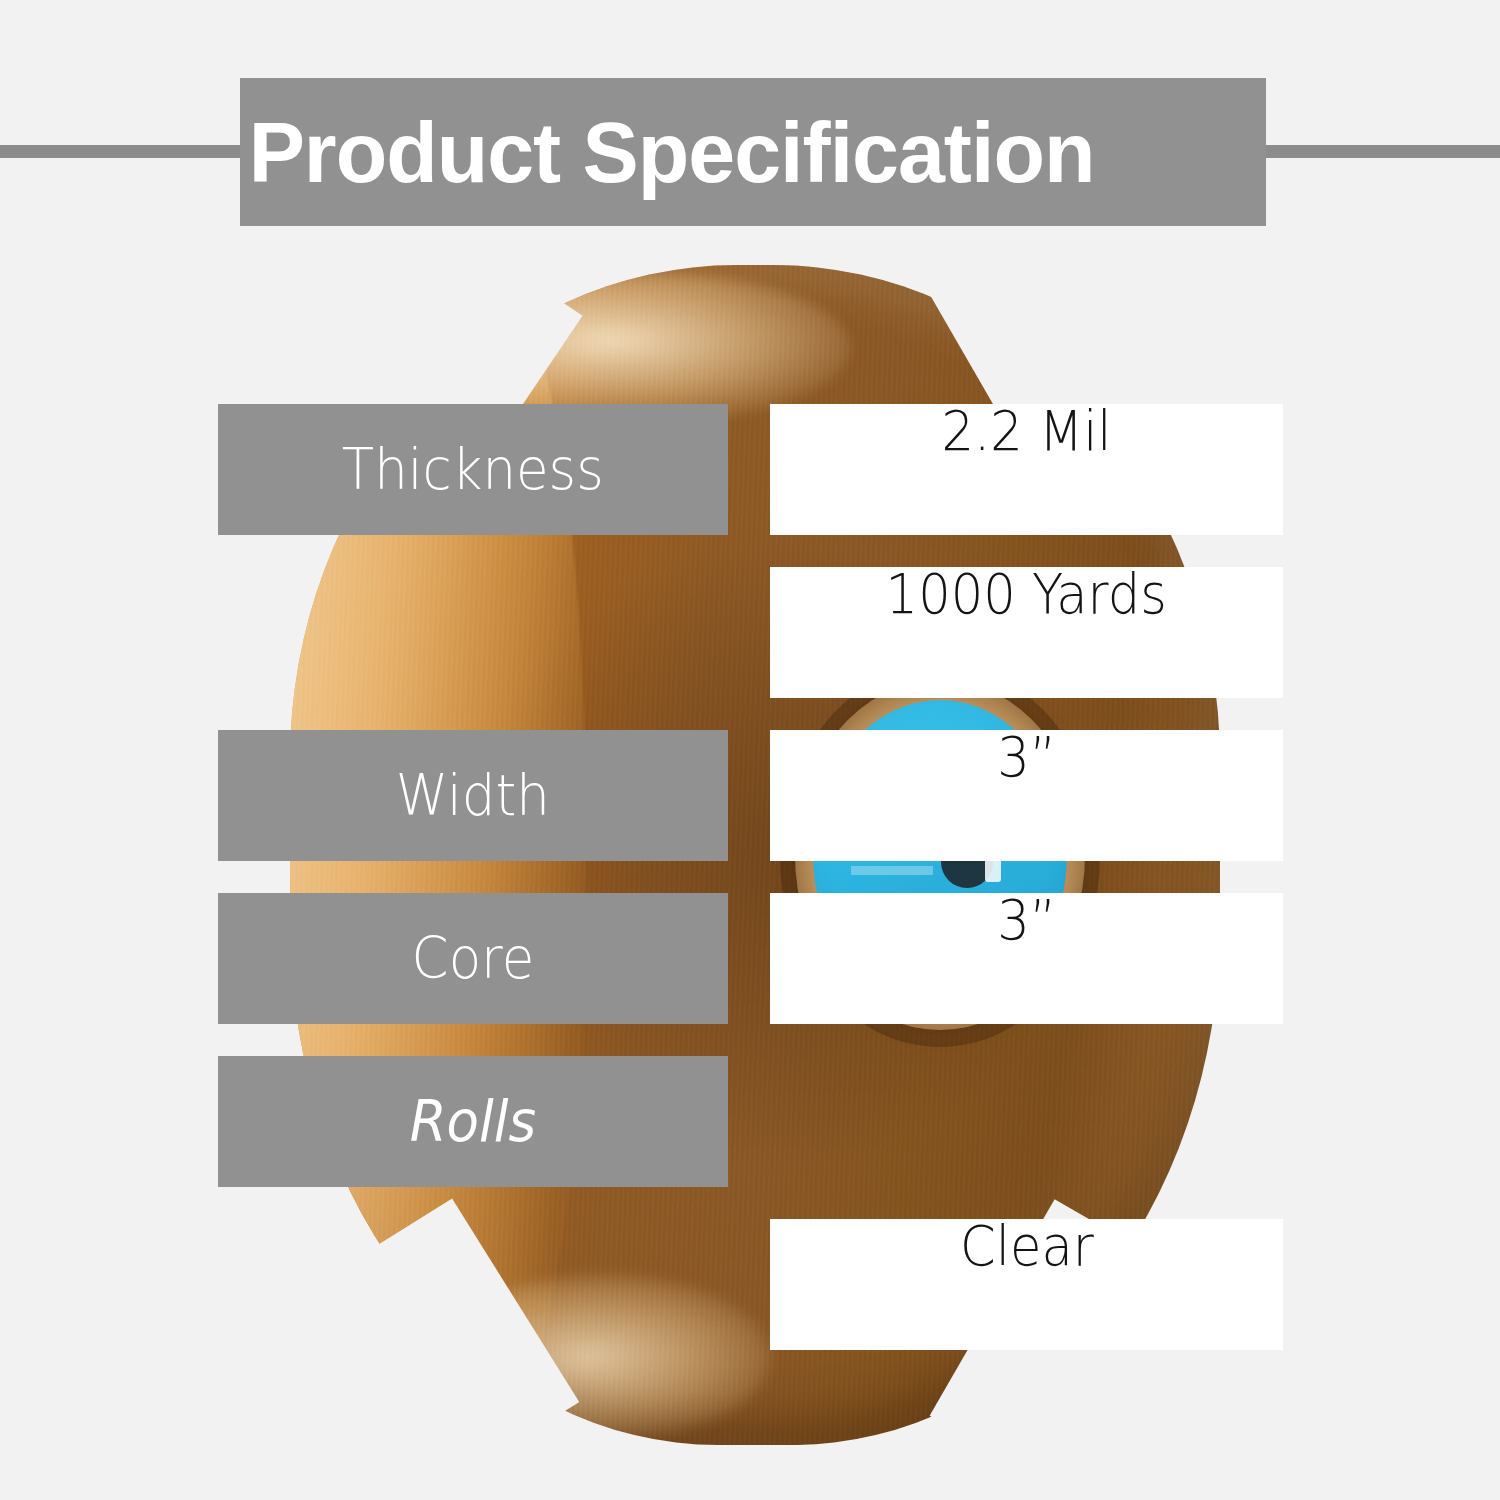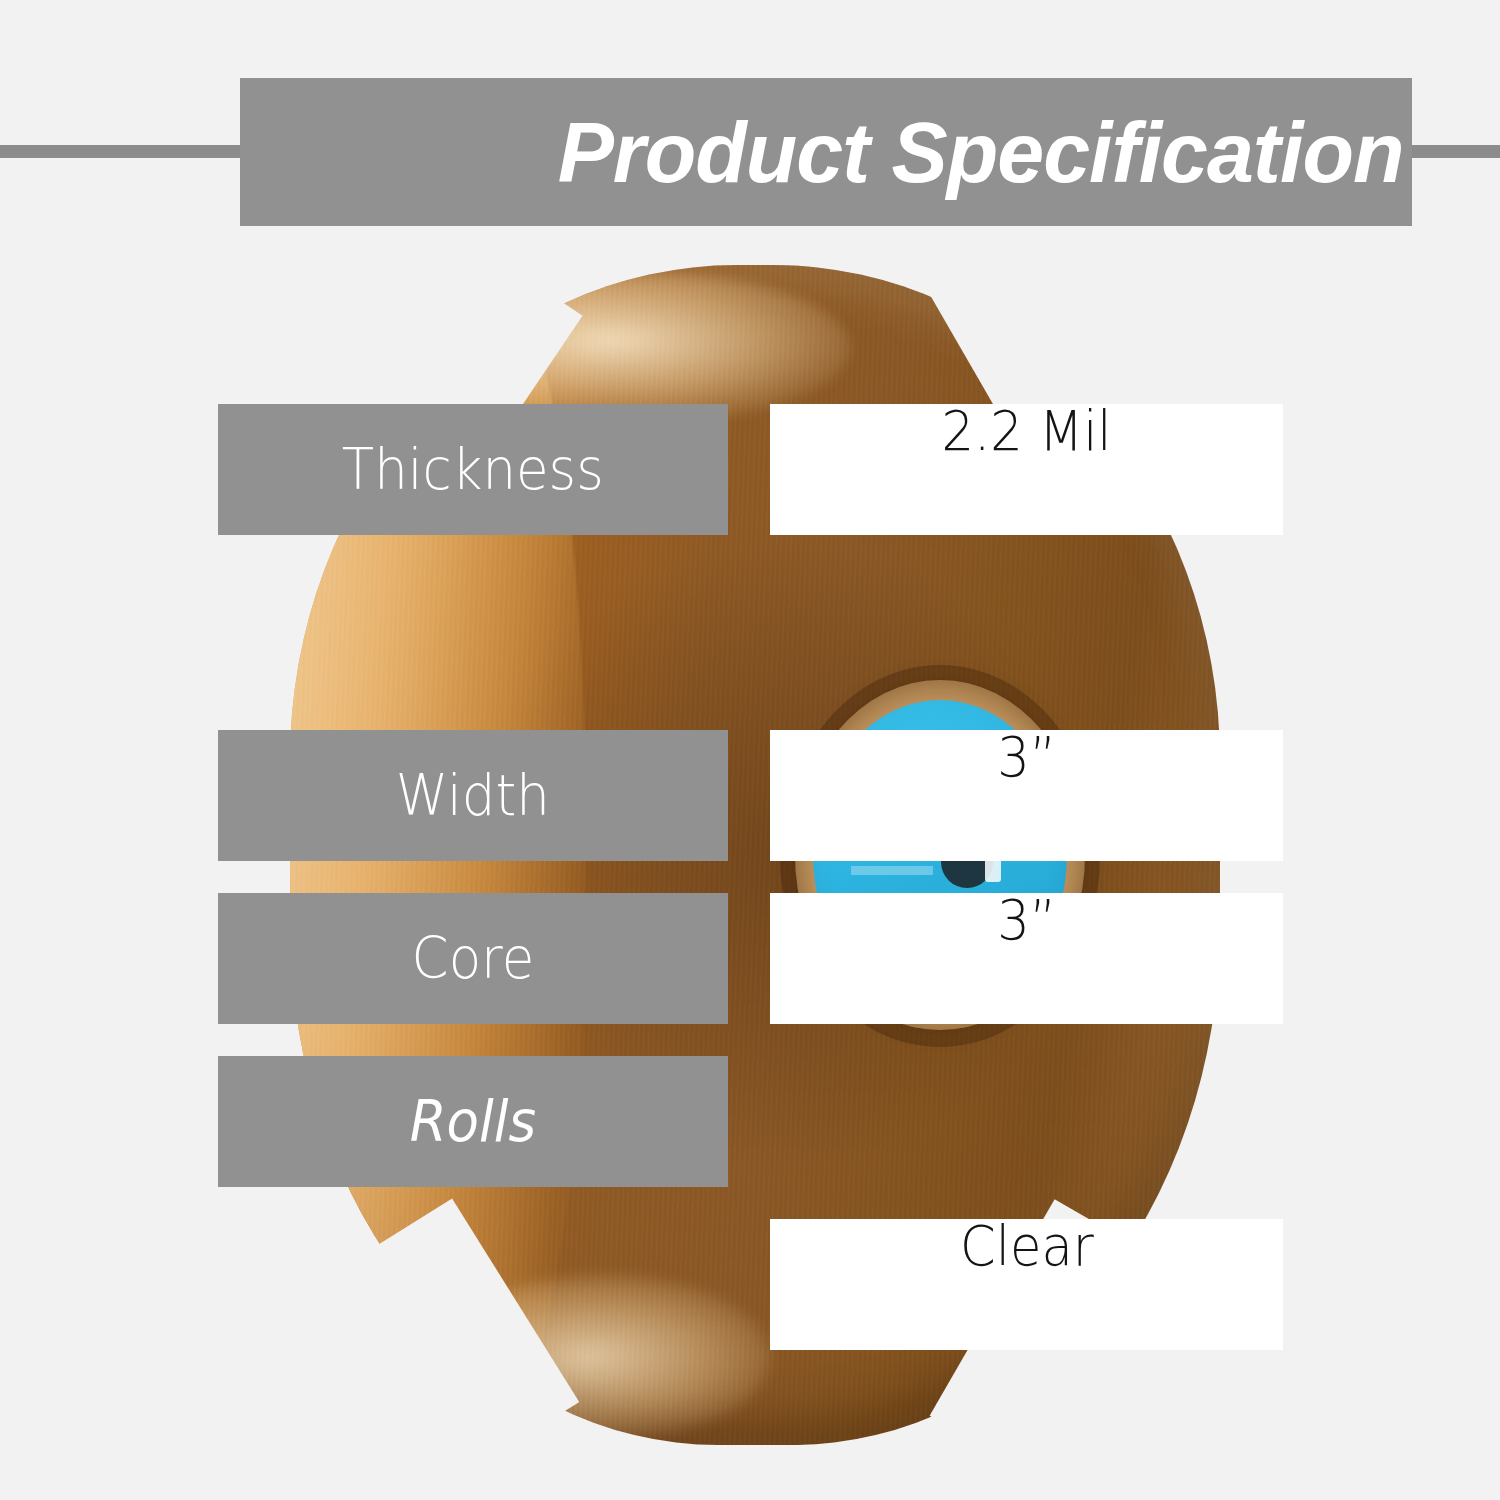--- a/index.html
+++ b/index.html
@@ -28,28 +28,27 @@
     top: 145px;
     width: 1500px;
     height: 13px;
     background: #8c8c8c;
     z-index: 2;
   }
   .title-banner {
     position: absolute;
     left: 240px;
     top: 78px;
-    width: 1172px;
+    width: 1026px;
     height: 148px;
     background: #919191;
     z-index: 3;
     display: flex;
     align-items: center;
-    justify-content: flex-end;
-    font-style: italic;
+    justify-content: flex-start;
   }
   .title-text {
     color: #ffffff;
     font-family: "Liberation Sans", sans-serif;
     font-size: 86px;
     font-weight: bold;
     letter-spacing: -1px;
     line-height: 1;
     white-space: nowrap;
     transform: scaleX(0.98);
@@ -310,20 +309,23 @@
     <div class="spec-row" style="top:372px;">
       <div class="spec-label">
         <span class="spec-label-text">Thickness</span>
       </div>
       <div class="spec-value">
         <span class="spec-value-text">2.2 Mil</span>
       </div>
     </div>
 
     <div class="spec-row" style="top:535px;">
+      <div class="spec-value">
+        <span class="spec-value-text">1000 Yards</span>
+      </div>
     </div>
 
     <div class="spec-row" style="top:698px;">
       <div class="spec-label">
         <span class="spec-label-text">Width</span>
       </div>
       <div class="spec-value">
         <span class="spec-value-text">3”</span>
       </div>
     </div>

